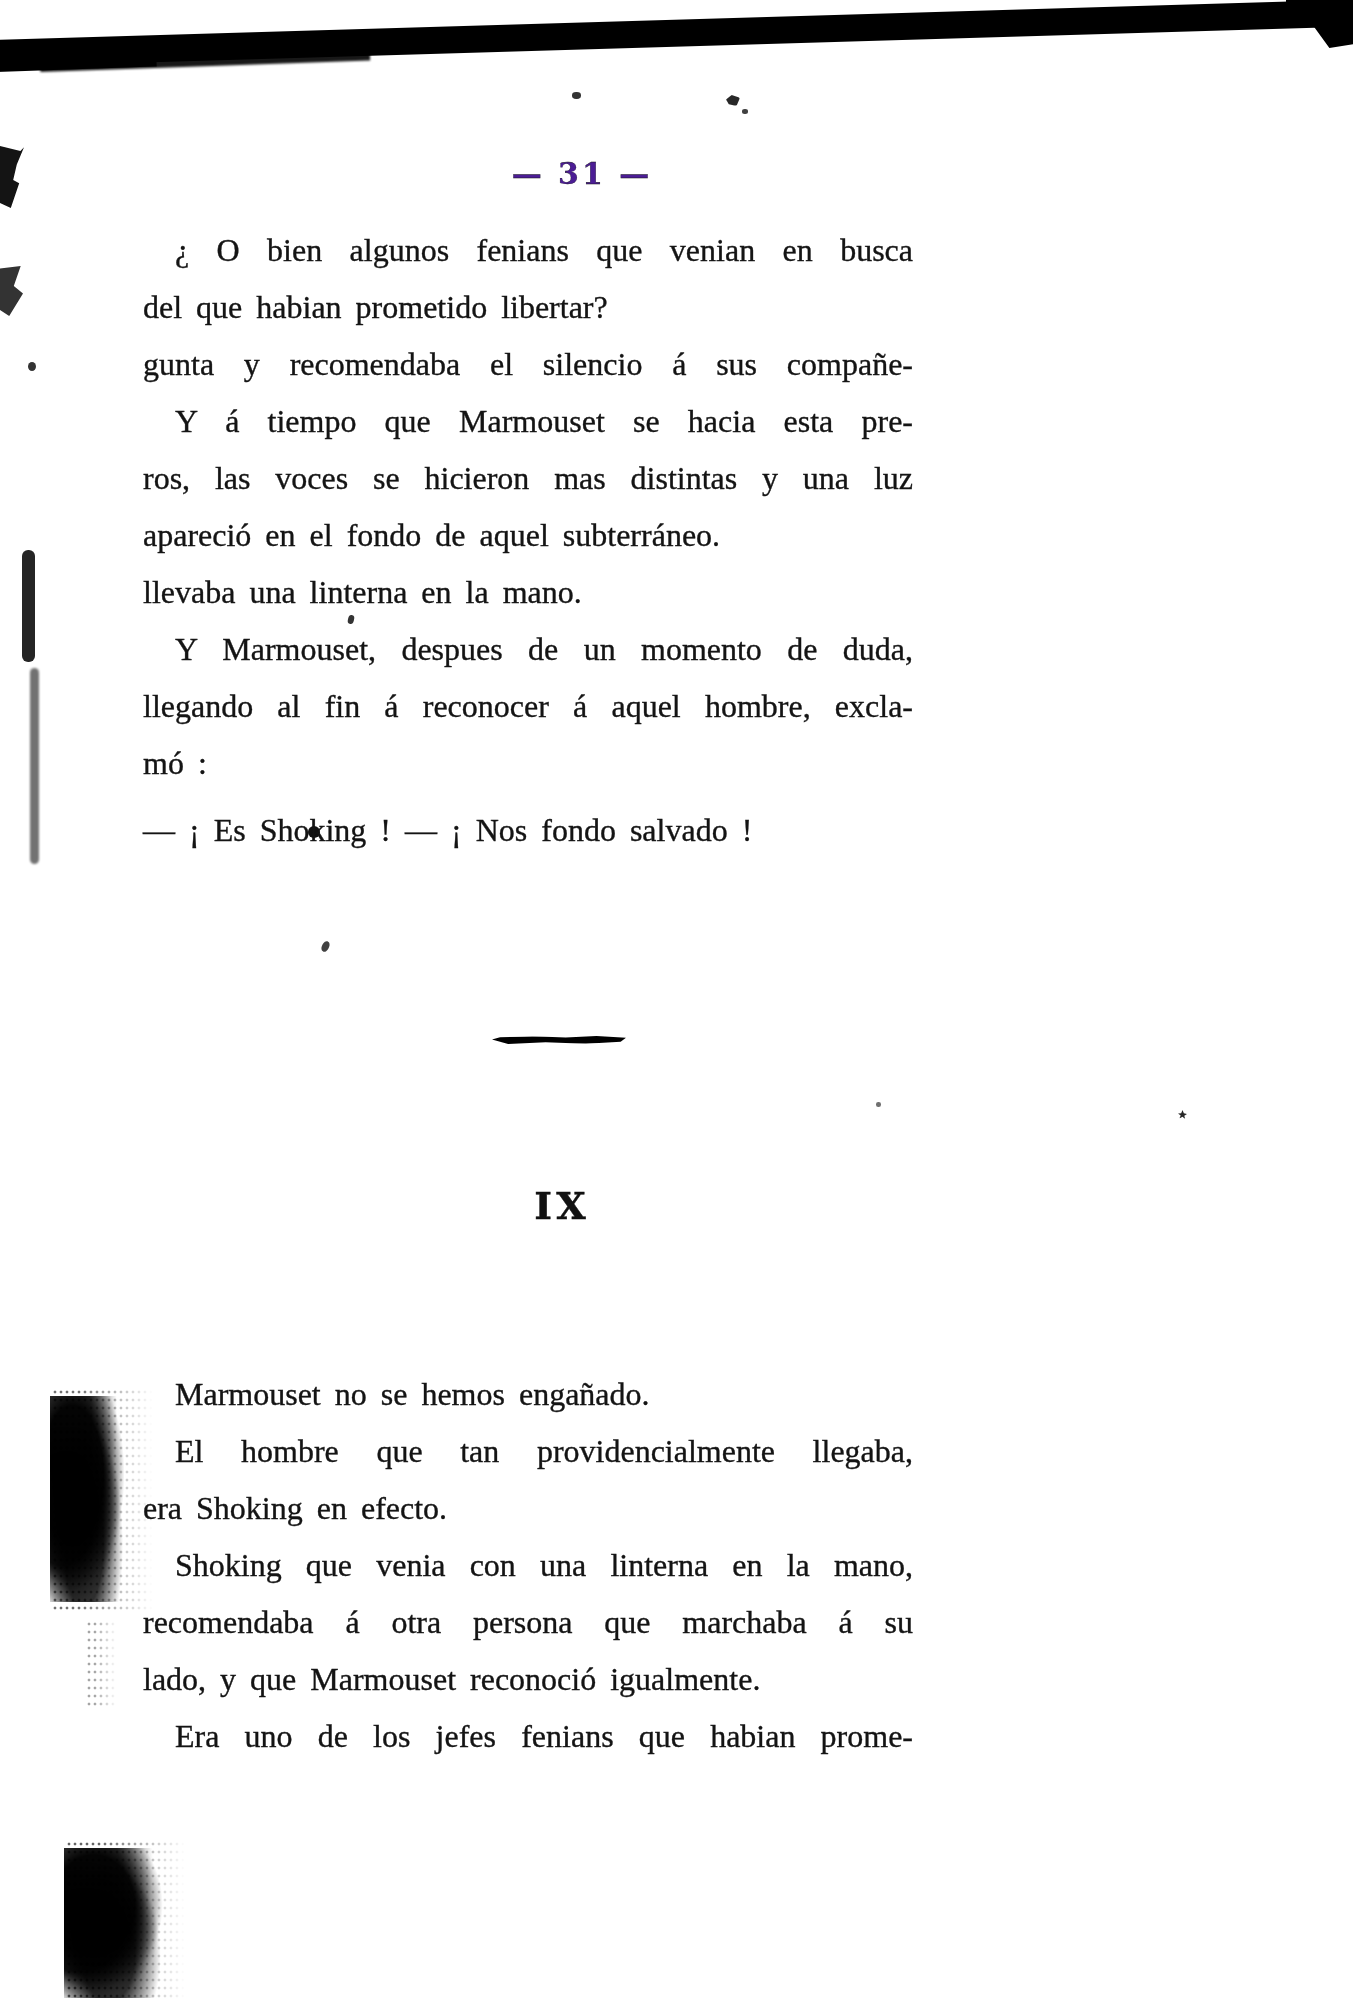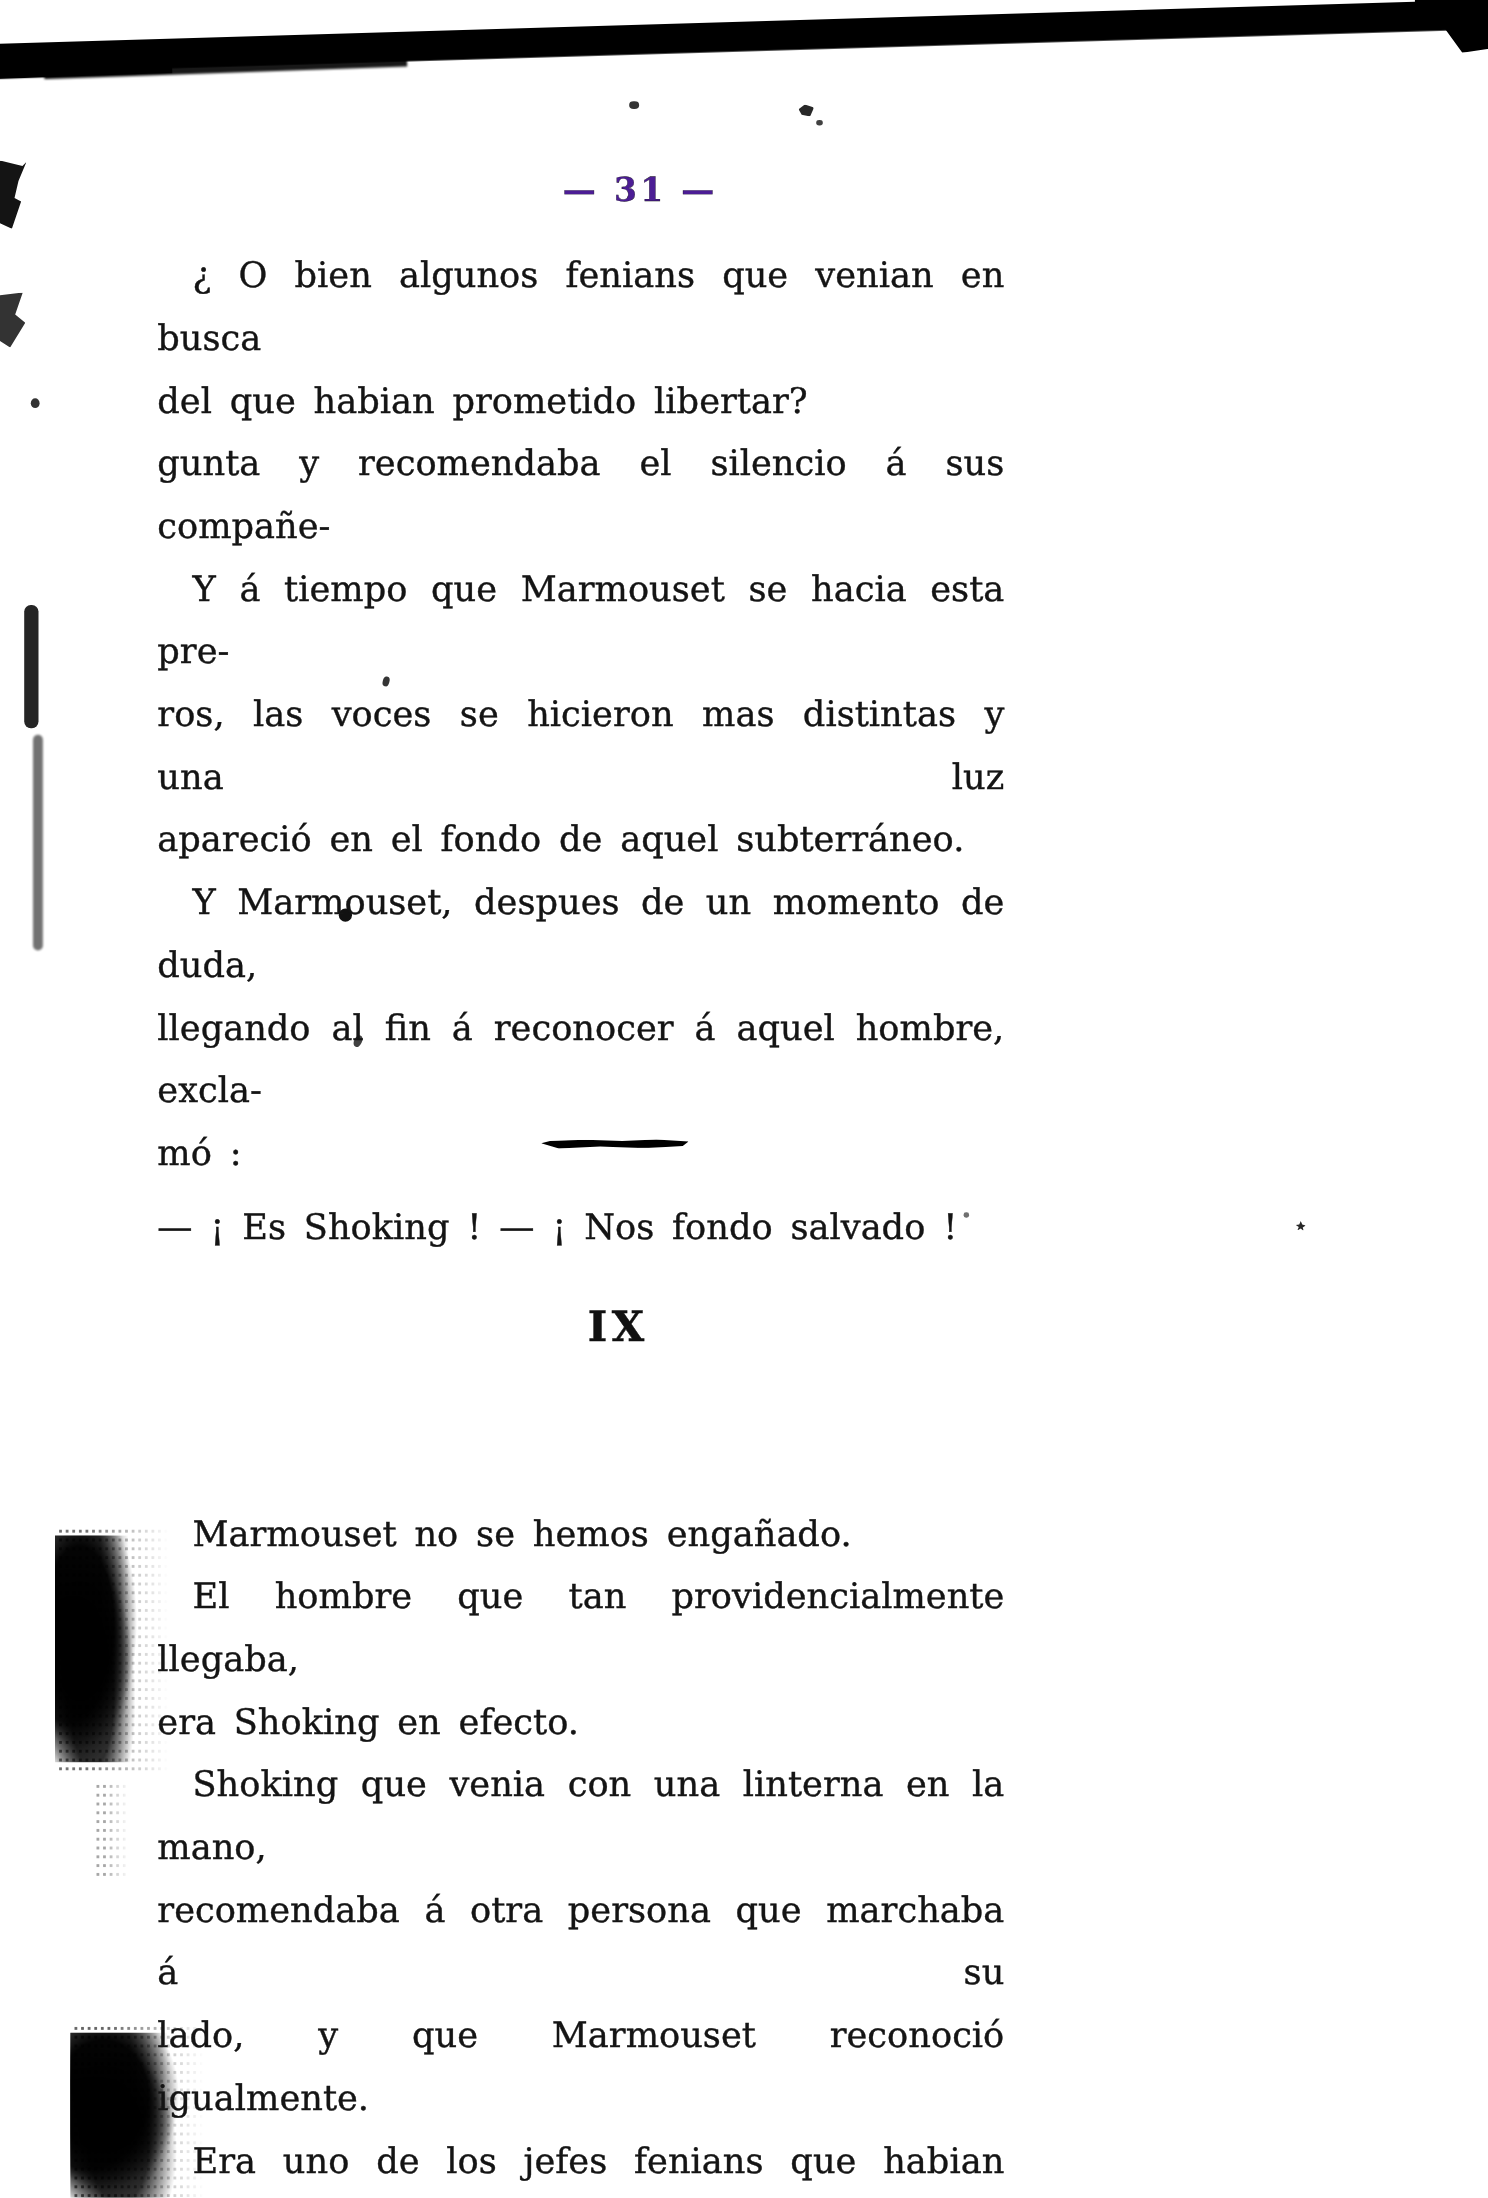--- a/index.html
+++ b/index.html
@@ -28,21 +28,21 @@
     position: absolute;
     left: 143px; width: 770px;
     font-size: 32px;
     line-height: 57px;
     word-spacing: 6px;
     color: #141414;
     -webkit-text-stroke: 0.35px #141414;
   }
   .tb-top { top: 222px; }
   .tb-bottom { top: 1366px; }
-  .line { text-align: justify; text-align-last: left; white-space: normal; }
+  .line { text-align: justify; text-align-last: left; white-space: normal; font-family: Liberation Serif, serif; }
   .line.jf { text-align-last: justify; }
   .line.indent { text-indent: 32px; }
   .line.dialogue { margin-top: 10px; }
   .heading {
     position: absolute;
     top: 1183px; left: 562px;
     transform: translateX(-50%);
     font-size: 38px; font-weight: bold;
     letter-spacing: 4px;
     color: #111;
@@ -156,20 +156,21 @@
 
   <div class="pagenum">— 31 —</div>
 
   <div class="textblock tb-top">
     <div class="line indent jf">¿ O bien algunos fenians que venian en busca</div>
     <div class="line">del que habian prometido libertar?</div>
     <div class="line jf">gunta y recomendaba el silencio á sus compañe-</div>
     <div class="line indent jf">Y á tiempo que Marmouset se hacia esta pre-</div>
     <div class="line jf">ros, las voces se hicieron mas distintas y una luz</div>
     <div class="line">apareció en el fondo de aquel subterráneo.</div>
+    <div class="line">llevaba una linterna en la mano.</div>
     <div class="line indent jf">Y Marmouset, despues de un momento de duda,</div>
     <div class="line jf">llegando al fin á reconocer á aquel hombre, excla-</div>
     <div class="line">mó :</div>
     <div class="line dialogue">— ¡ Es Shoking ! — ¡ Nos fondo salvado !</div>
   </div>
 
   <div class="divider"></div>
 
   <div class="heading">IX</div>
 

